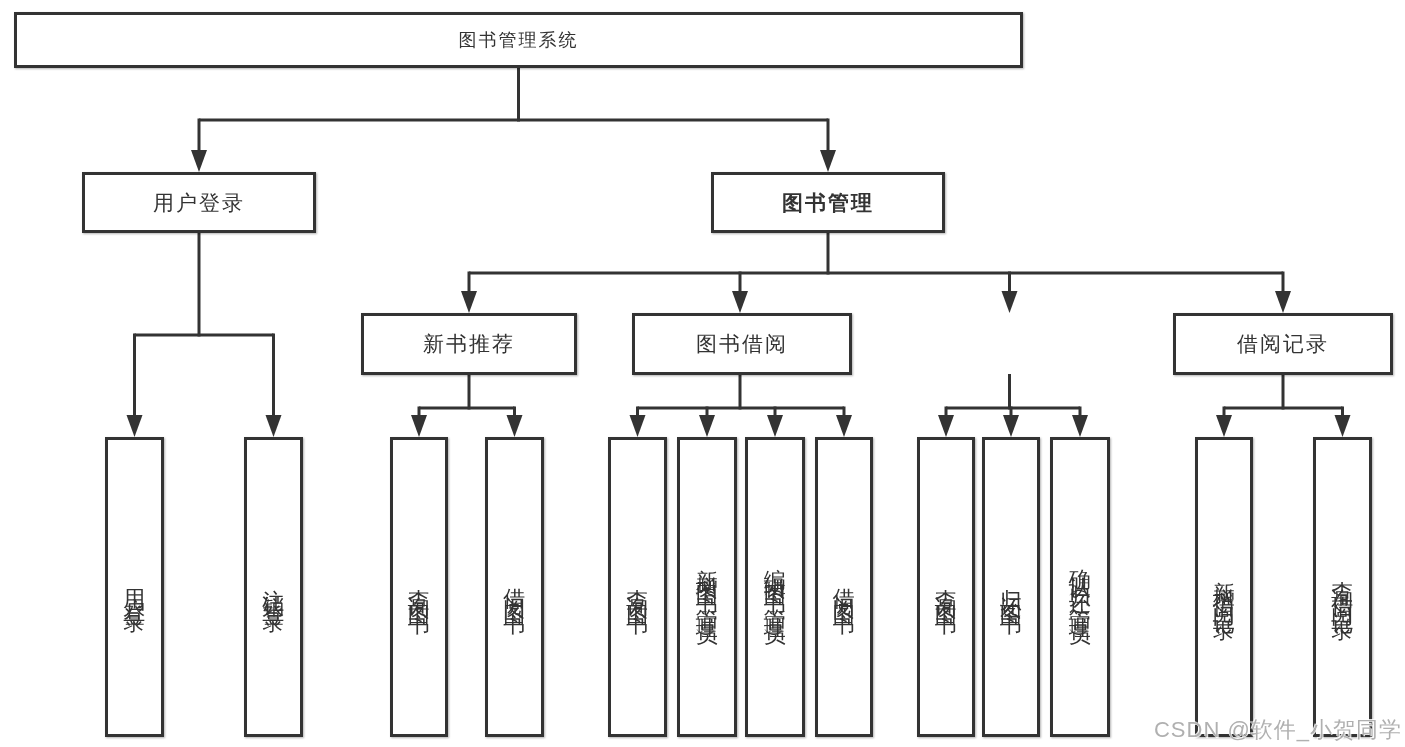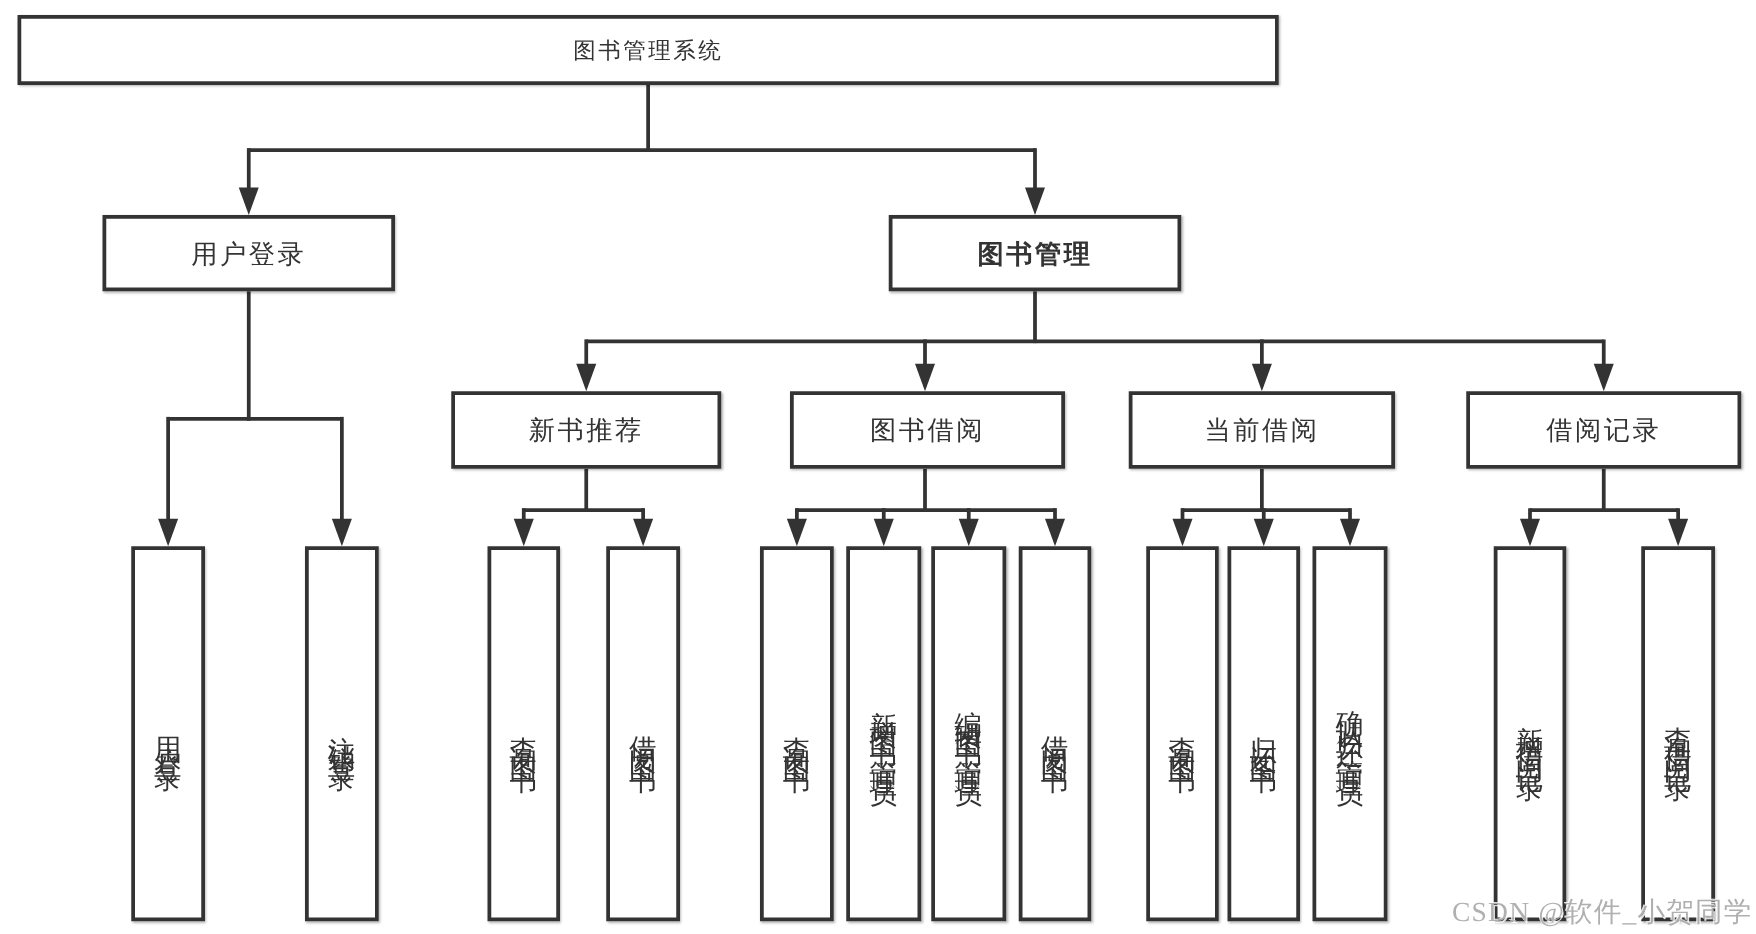--- a/index.html
+++ b/index.html
@@ -39,21 +39,20 @@
     letter-spacing:8px;
     line-height:1.15;
   }
   #watermark{
     position:absolute;z-index:5;
     right:3px;top:715px;
     font-size:22px;letter-spacing:1px;
     color:var(--watermark);
     text-shadow:1px 1px 0 rgba(255,255,255,0.85),-1px -1px 0 rgba(255,255,255,0.85);
     white-space:nowrap;
-    font-family:Liberation Serif, serif;
   }
 </style>
 </head>
 <body>
 
 <div id="stage">
 
   <svg id="connectors" width="1405" height="747">
 
     <g>
@@ -140,23 +139,20 @@
   <div class="node h" style="left:711px;top:172px;width:234px;height:61px;font-weight:bold;">
     <span>图书管理</span>
   </div>
 
   <div class="node h" style="left:361px;top:313px;width:216px;height:62px;">
     <span>新书推荐</span>
   </div>
   <div class="node h" style="left:632px;top:313px;width:220px;height:62px;">
     <span>图书借阅</span>
   </div>
-  <div class="node h" style="left:903px;top:313px;width:213px;height:62px;">
-    <span>当前借阅</span>
-  </div>
   <div class="node h" style="left:1173px;top:313px;width:220px;height:62px;">
     <span>借阅记录</span>
   </div>
 
   <div class="node leaf" style="left:105px;top:437px;width:59px;height:300px;">
     <span class="vtext">用户登录</span>
   </div>
   <div class="node leaf" style="left:244px;top:437px;width:59px;height:300px;">
     <span class="vtext">注销登录</span>
   </div>

